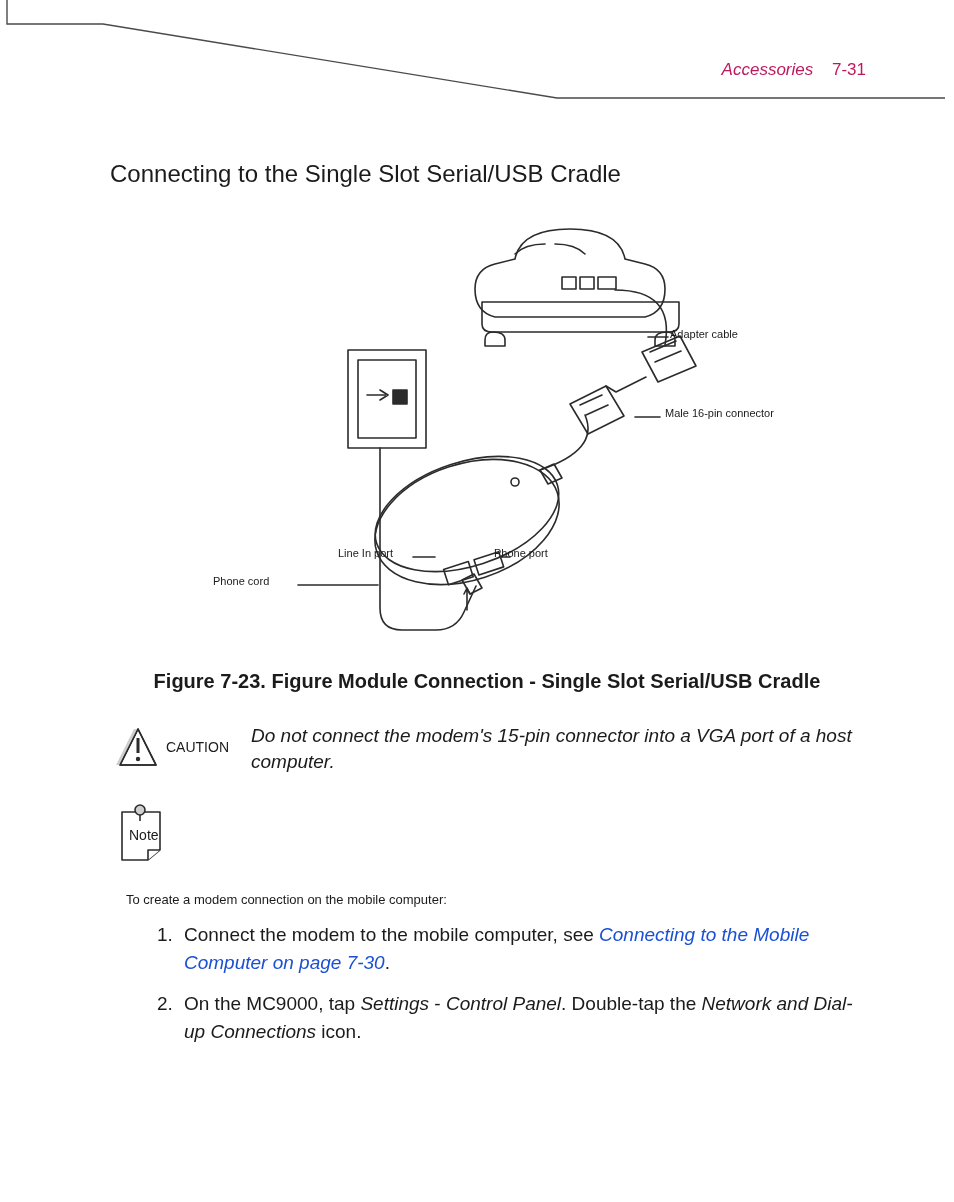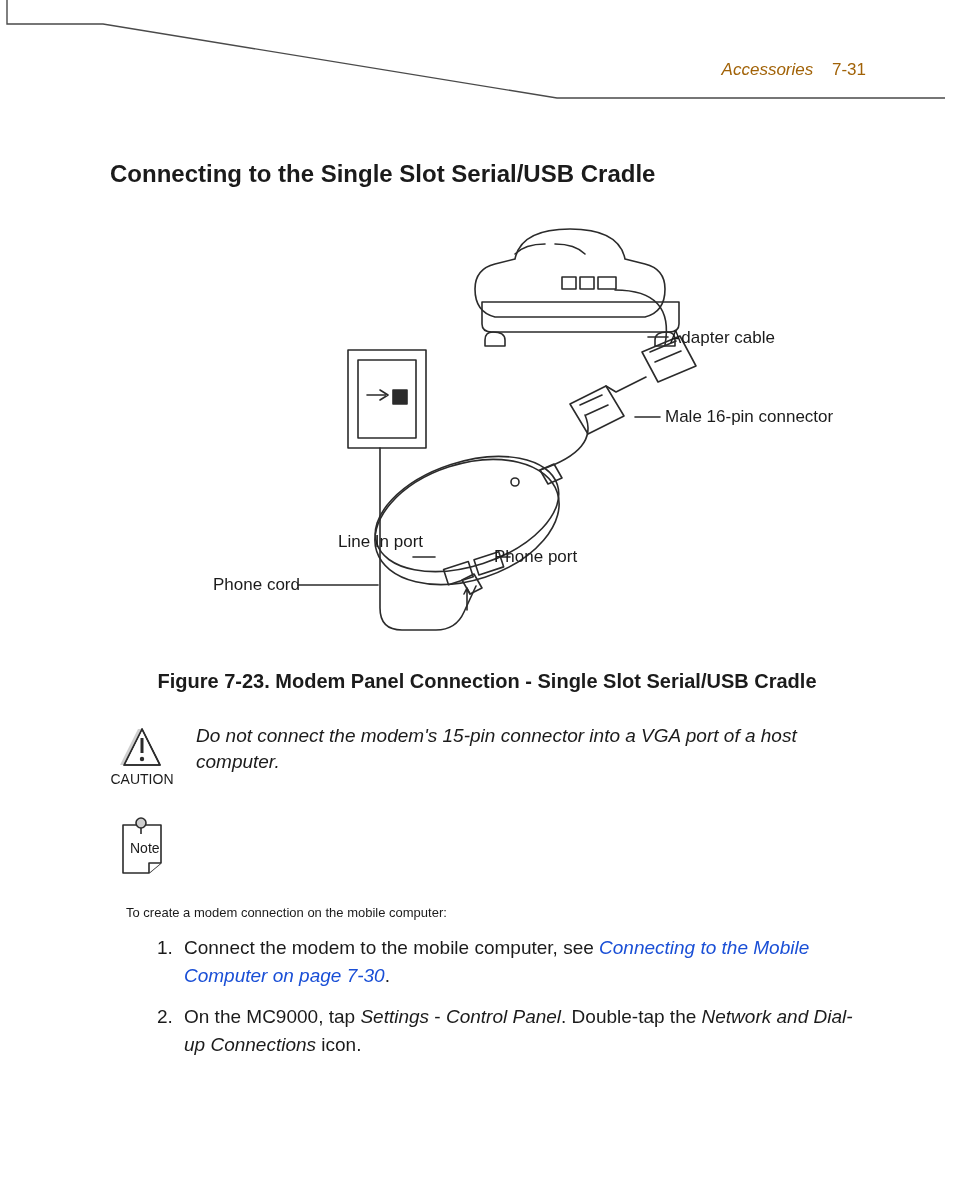--- a/index.html
+++ b/index.html
@@ -21,29 +21,29 @@
   
 
   
   .hdr-svg { position: absolute; top: 0; left: 0; width: 954px; height: 120px; }
 
   .running-head {
     position: absolute;
     top: 60px;
     right: 88px;
     font-size: 17px;
-    color: #a16207;
+    color: #be185d;
   }
   .running-head .section { font-style: italic; margin-right: 14px; }
 
   
   h2.sec {
     font-family: "Arial Narrow", "Helvetica Condensed", Arial, sans-serif;
     font-stretch: condensed;
-    font-weight: 700;
+    font-weight: 400;
     font-size: 24px;
     margin: 100px 0 14px 0;
   }
   h2.sec.ital { font-style: italic; }
   h3.figcap {
     text-align: center;
     font-family: "Arial Narrow", Arial, sans-serif;
     font-stretch: condensed;
     font-weight: 700;
     font-size: 20px;
@@ -52,38 +52,37 @@
 
   
   .fig {
     position: relative;
     height: 450px;
     margin-top: 6px;
   }
   .fig svg { position: absolute; top: 0; left: 0; }
   .fig .lbl {
     position: absolute;
-    font-size: 17px;
+    font-size: 11px;
     color: #1b1b1b;
     white-space: nowrap;
   }
 
   
   .admon {
     display: flex;
     gap: 22px;
     margin: 0 0 28px 0;
     align-items: flex-start;
   }
   .admon .icon-col {
     flex: 0 0 64px;
     display: flex;
-    flex-direction: column;
+    flex-direction: row;
     align-items: center;
-    justify-content: center;
   }
   .admon .icon-col .cap {
     font-size: 14px;
     margin-top: 2px;
   }
   .admon .body {
     flex: 1;
     font-size: 19px;
     line-height: 1.35;
   }
@@ -179,26 +178,26 @@
         <path d="M400 355 h-10"></path>
         <path d="M303 355 h22"></path>
         <path d="M188 383 h80"></path>
         <path d="M357 408 l0 -20 M354 392 l3 -6 l3 6"></path>
       </g>
     </svg>
 
     <span class="lbl" style="left:560px; top:126px">Adapter cable</span>
     <span class="lbl" style="left:555px; top:205px">Male 16-pin connector</span>
     <span class="lbl" style="left:384px; top:345px">Phone port</span>
-    <span class="lbl" style="left:228px; top:330px">Line In port</span>
+    <span class="lbl" style="left:228px; top:345px">Line In port</span>
     <span class="lbl" style="left:103px; top:373px">Phone cord</span>
   </div>
 
   <h3 class="figcap">
-    <span>Figure 7-23.  </span><span>Modem Panel Connection - Single Slot Serial/USB Cradle</span>
+    <span>Figure 7-23.  </span><span>Figure Module Connection - Single Slot Serial/USB Cradle</span>
   </h3>
 
   <div class="admon caution">
     <div class="icon-col">
       <svg width="56" height="46" viewBox="0 0 56 46">
         <g stroke="#2b2b2b" stroke-width="1.6" fill="none" stroke-linejoin="round">
           <path d="M10 42 L28 6 L46 42 Z" fill="#fff"></path>
           <path d="M6 42 L24 6 L28 6 L10 42 Z" fill="#cfcfcf" stroke="none"></path>
           <path d="M10 42 L28 6 L46 42 Z"></path>
           <path d="M28 15 v15" stroke-width="3"></path>

